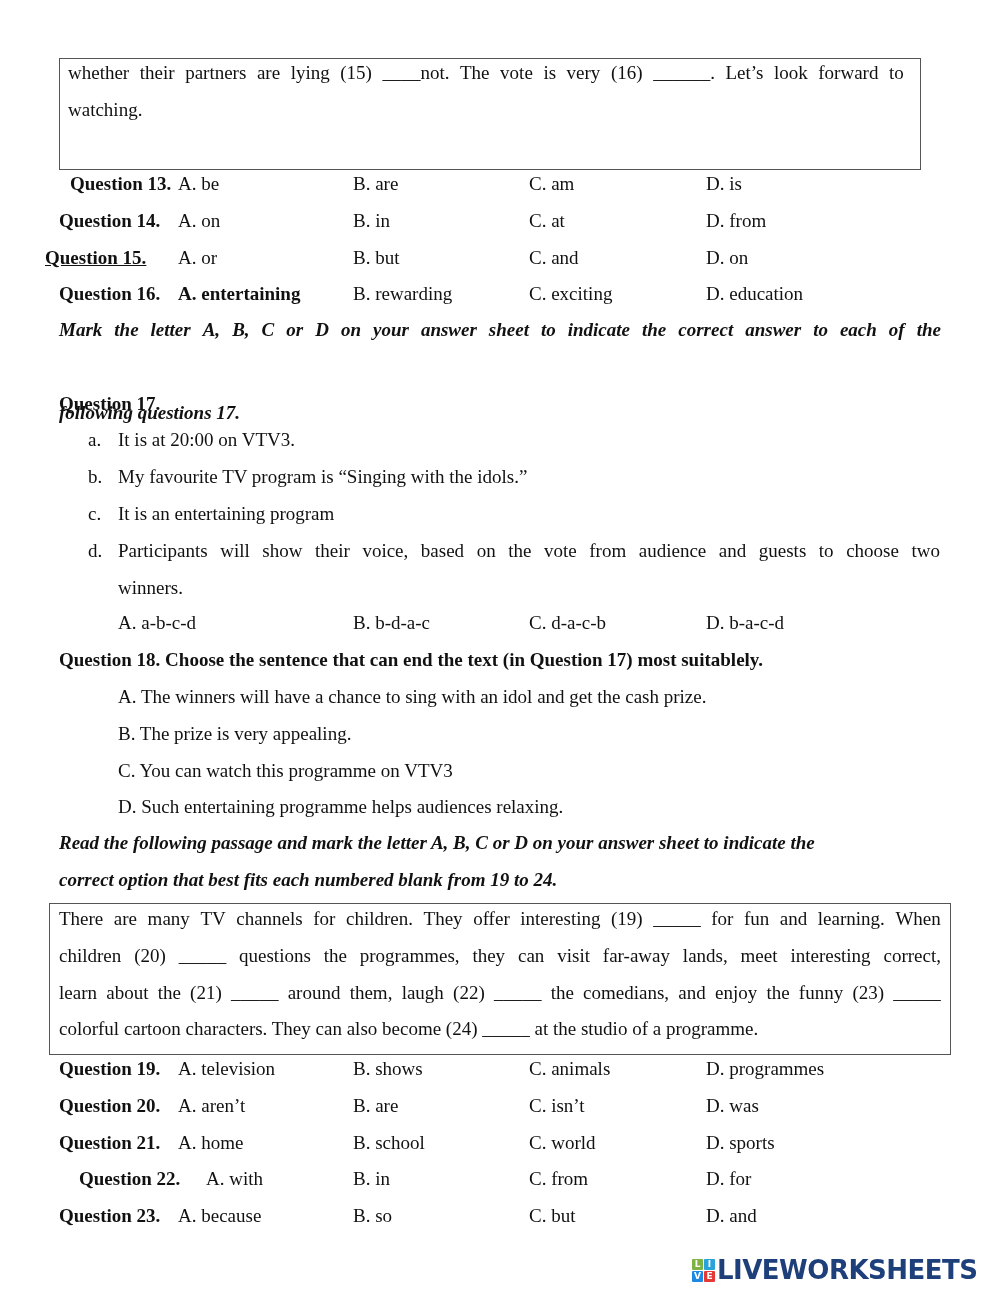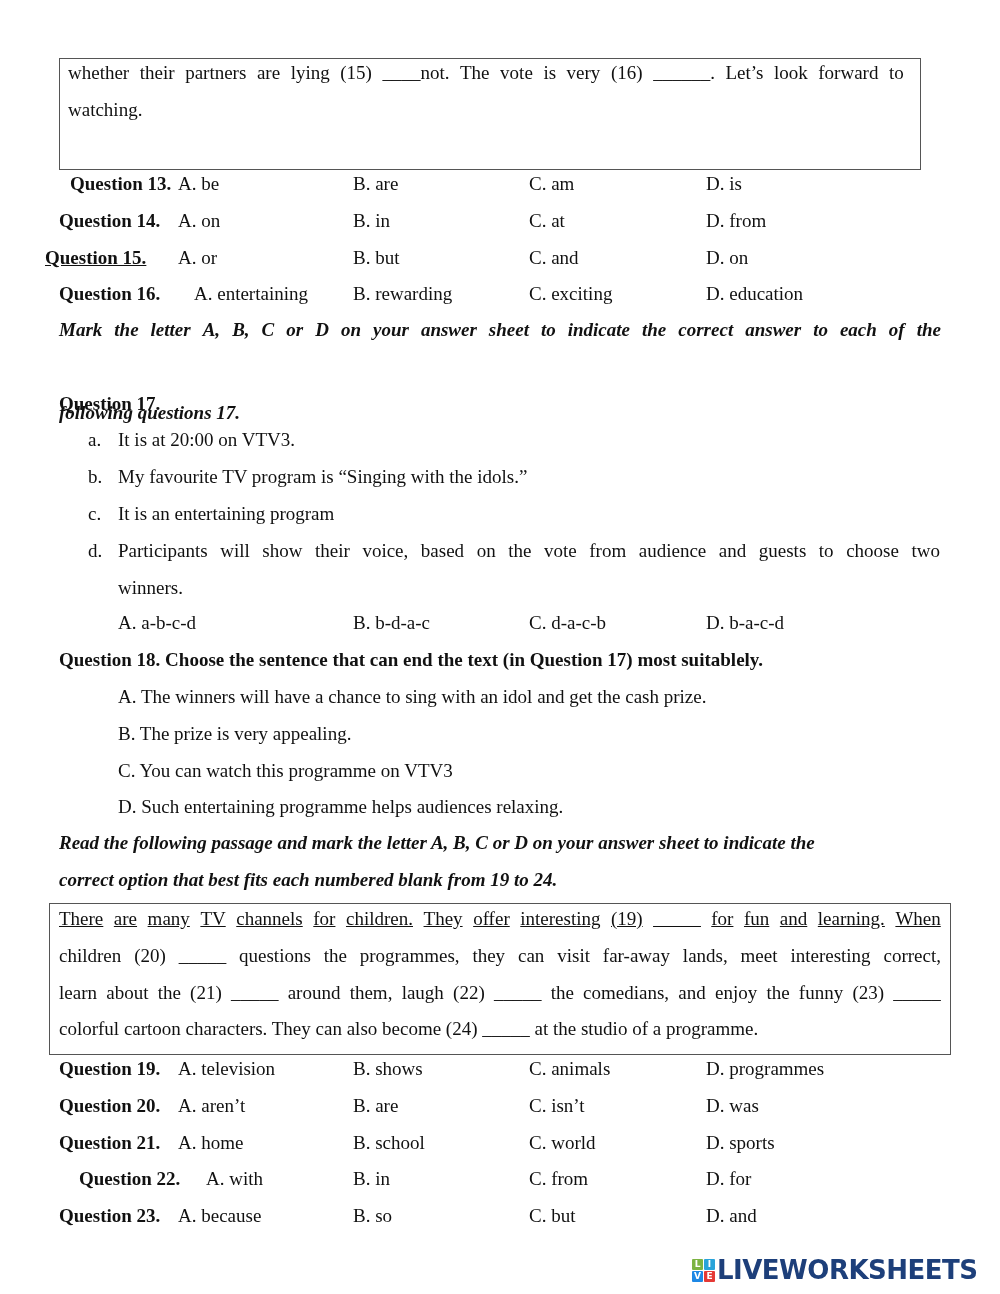--- a/index.html
+++ b/index.html
@@ -64,21 +64,21 @@
     </div>
     <div style="position:absolute; left:0; top:246.6px;">
       <span class="opt bold" style="left:45px; top:0;text-decoration:underline;">Question 15.</span>
       <span class="opt" style="left:178px; top:0;">A. or</span>
       <span class="opt" style="left:353px; top:0;">B. but</span>
       <span class="opt" style="left:529px; top:0;">C. and</span>
       <span class="opt" style="left:706px; top:0;">D. on</span>
     </div>
     <div style="position:absolute; left:0; top:283.4px;">
       <span class="opt bold" style="left:59px; top:0;">Question 16.</span>
-      <span class="opt" style="left:194px; top:0;">A. entertaining</span>
+      <span class="opt" style="left:178px; top:0;font-weight:bold;">A. entertaining</span>
       <span class="opt" style="left:353px; top:0;">B. rewarding</span>
       <span class="opt" style="left:529px; top:0;">C. exciting</span>
       <span class="opt" style="left:706px; top:0;">D. education</span>
     </div>
   </div>
 
 <div class="abs bi" style="left: 59px; top: 319px; width: 882px; text-align: justify; text-align-last: justify; line-height: 22px; display: flex; justify-content: space-between;">
     <span>Mark</span>
     <span>the</span>
     <span>letter</span>
@@ -145,21 +145,21 @@
     <span class="opt" style="left:118px; top:722.8px;">B. The prize is very appealing.</span>
     <span class="opt" style="left:118px; top:759.6px;">C. You can watch this programme on VTV3</span>
     <span class="opt" style="left:118px; top:796.4px;">D. Such entertaining programme helps audiences relaxing.</span>
   </div>
 
 <div class="abs bi" style="left:59px; top:832px; line-height:22px;">Read the following passage and mark the letter A, B, C or D on your answer sheet to indicate the</div>
 <div class="abs bi" style="left:59px; top:869px; line-height:22px;">correct option that best fits each numbered blank from 19 to 24.</div>
 
 <div class="box" style="left:49px; top:903px; width:902px; height:152px;"></div>
 <div id="passage2">
-    <div class="justify-line" style="left:59px; top:908px; width:882px;text-decoration:underline;">
+    <div class="justify-line" style="left:59px; top:908px; width:882px;">
       <span>There</span>
       <span>are</span>
       <span>many</span>
       <span>TV</span>
       <span>channels</span>
       <span>for</span>
       <span>children.</span>
       <span>They</span>
       <span>offer</span>
       <span>interesting</span>

